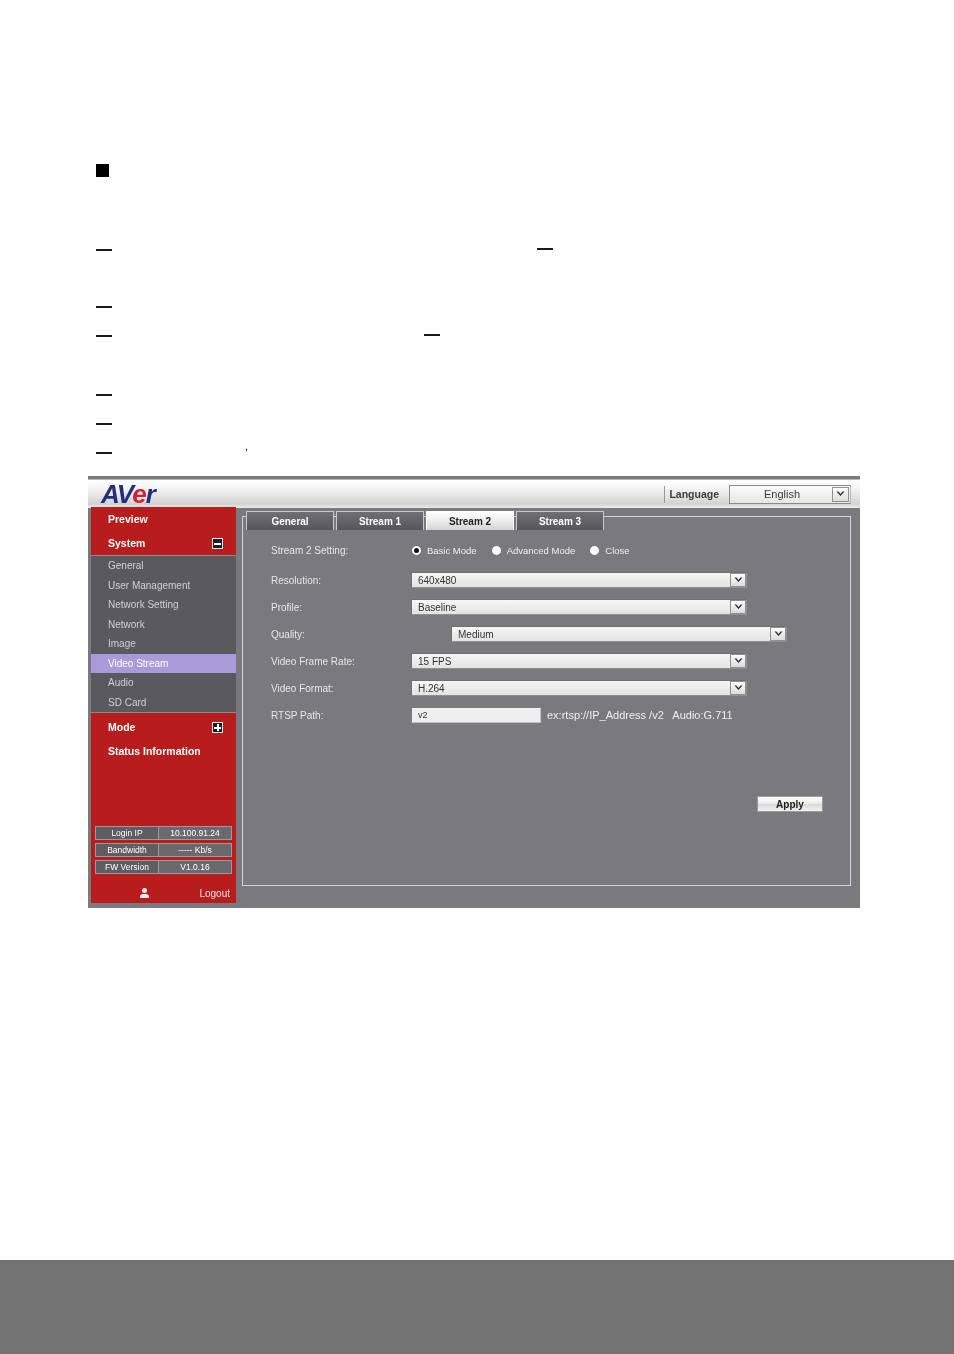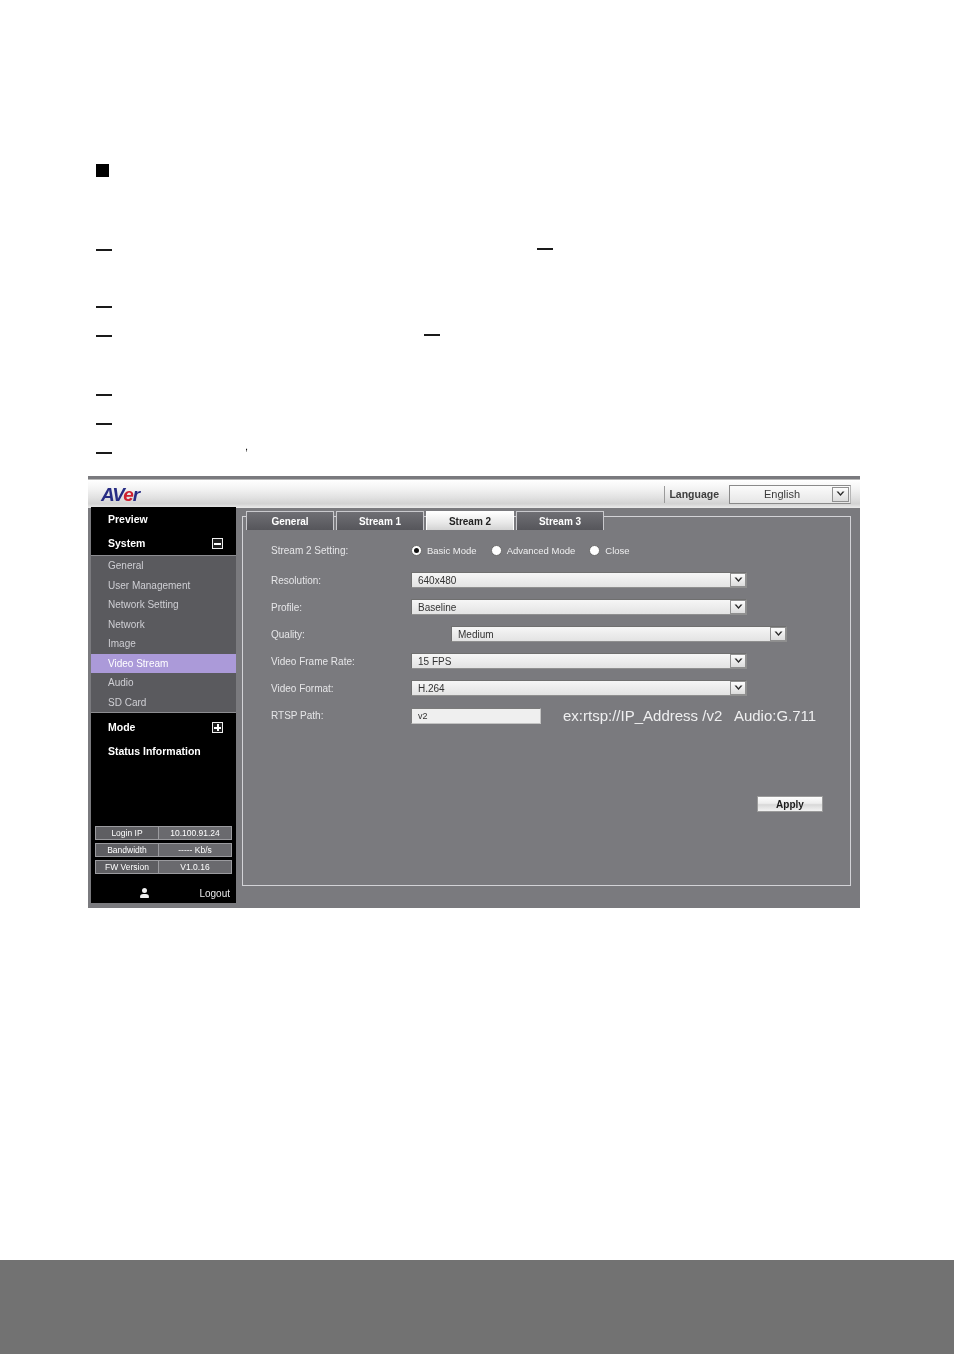--- a/index.html
+++ b/index.html
@@ -62,21 +62,21 @@
     top: 3px;
     width: 772px;
     height: 28px;
     background: linear-gradient(to bottom, #ffffff 0%, #f4f4f4 30%, #e2e2e2 62%, #d2d2d2 85%, #ebebeb 100%);
     border-top: 1px solid #b8b8b8;
   }
   .aver-logo {
     position: absolute;
     left: 13px;
     top: 2px;
-    font-size: 19px;
+    font-size: 26px;
     font-weight: bold;
     font-style: italic;
     letter-spacing: -1px;
     line-height: 25px;
     font-family: "Liberation Sans", sans-serif;
   }
   .aver-logo .lg-blue { color: #272c83; }
   .aver-logo .lg-red  { color: #cf2130; }
 
   .lang-wrap {
@@ -129,21 +129,21 @@
   }
   .sel-arrow-box svg { display: block; }
 
   
   .sidebar {
     position: absolute;
     left: 3px;
     top: 31px;
     width: 145px;
     height: 396px;
-    background: #000000;
+    background: #b91c1c;
     box-sizing: border-box;
   }
   .nav-top-item {
     height: 24px;
     display: flex;
     align-items: center;
     padding-left: 17px;
     color: #ffffff;
     font-size: 10.5px;
     font-weight: bold;
@@ -377,22 +377,22 @@
     border-right-color: #c2c2c2;
     border-bottom-color: #c2c2c2;
     box-sizing: border-box;
     display: flex;
     align-items: center;
     font-size: 9px;
     color: #333333;
     padding-left: 6px;
   }
   .rtsp-hint {
-    margin-left: 22px;
-    font-size: 15px;
+    margin-left: 6px;
+    font-size: 11px;
     color: #efeff0;
     white-space: pre;
   }
 
   .apply-btn {
     position: absolute;
     right: 27px;
     top: 279px;
     width: 66px;
     height: 16px;

